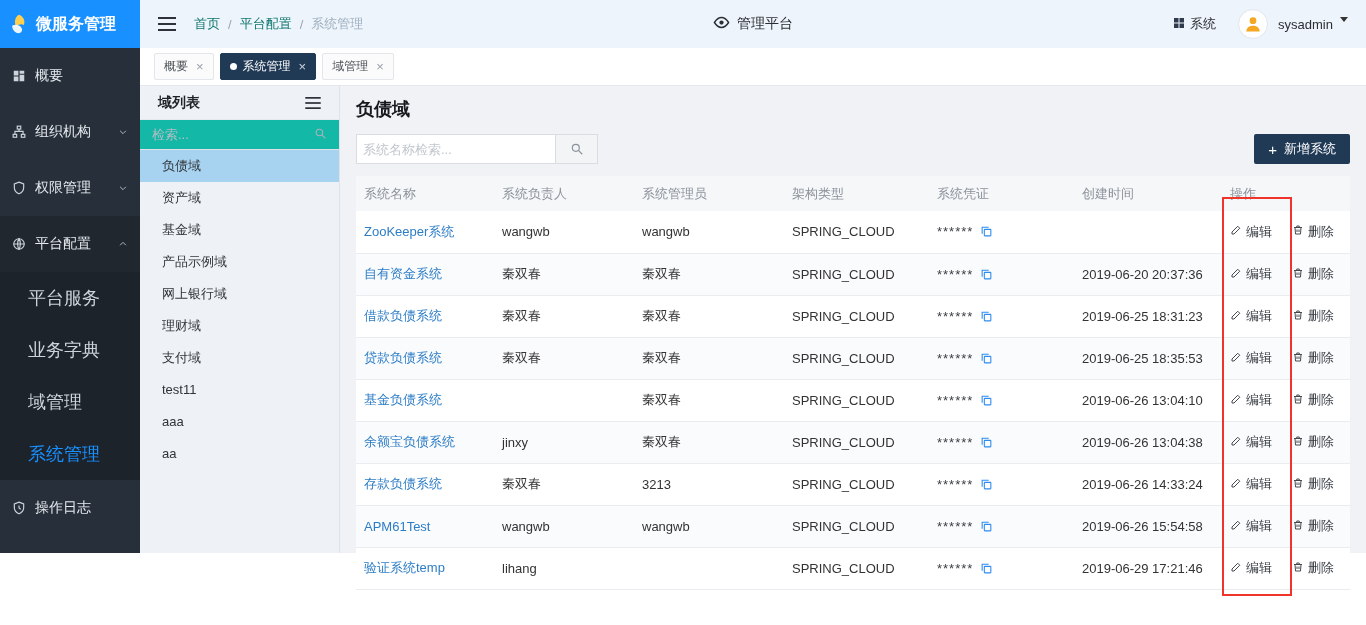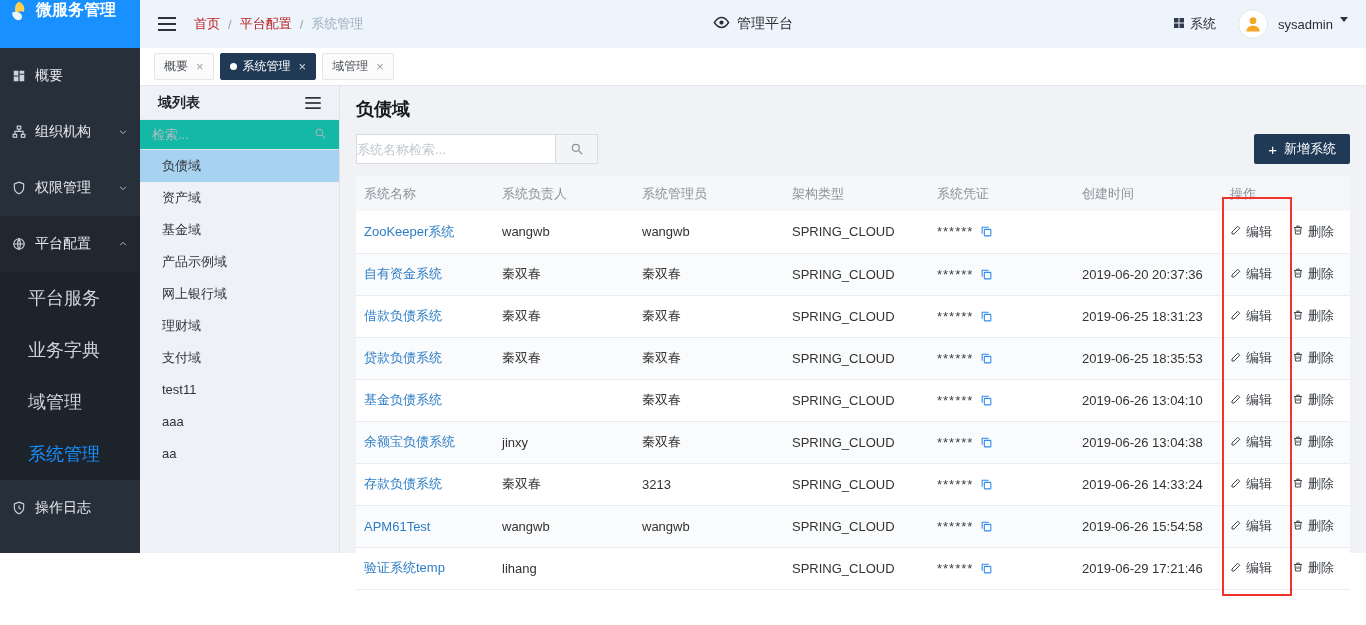--- a/index.html
+++ b/index.html
@@ -5,26 +5,26 @@
   * { margin:0; padding:0; box-sizing:border-box; }
   html,body { width:1366px; height:625px; }
   body {
     position:relative; overflow:hidden; background:#fff; color:#333;
     font-family:"Liberation Sans","DejaVu Sans",sans-serif; font-size:13px;
   }
 
   
   .topbar { height:48px; display:flex; background:#edf4fb; }
   .logo { width:140px; flex-shrink:0; background:var(--brand-blue,#1890ff); color:#fff;
-    display:flex; gap:6px; padding:0 8px; font-size:16px; font-weight:bold; }
+    display:flex; align-items:center; gap:6px; padding:0 8px; font-size:16px; font-weight:bold; }
   .logo-icon { display:flex; }
   .topbar-rest { flex:1; display:flex; align-items:center; padding:0 18px; position:relative; }
   .hamburger { margin-right:18px; cursor:pointer; display:flex; }
   .breadcrumb { display:flex; align-items:center; gap:8px; }
-  .crumb { cursor:pointer; color:#b91c1c; }
+  .crumb { cursor:pointer; color:#0f766e; }
   .crumb-sep { color:#9aa5b1; }
   .crumb-last { color:#9fb0c0; }
   .platform-title { position:absolute; left:50%; transform:translateX(-50%);
     display:flex; align-items:center; gap:7px; font-size:14px; color:#2b2f33; }
   .topbar-right { margin-left:auto; display:flex; align-items:center; }
   .sys-switcher { display:flex; align-items:center; gap:5px; cursor:pointer; color:#2b2f33; }
   .avatar { width:30px; height:30px; border-radius:50%; background:#fff; border:1px solid #e0e6ec;
     display:flex; align-items:center; justify-content:center; margin:0 10px 0 22px; cursor:pointer; overflow:hidden; }
   .user-menu { display:flex; gap:7px; cursor:pointer; color:#2b2f33; }
   .caret-down { width:0; height:0; border-left:4px solid transparent; border-right:4px solid transparent; border-top:5px solid #333; }
@@ -72,21 +72,21 @@
   .domain-list { flex:1; overflow:hidden; }
   .domain-item { height:32px; line-height:32px; padding-left:22px; font-size:13px; color:#2f3439; cursor:pointer; }
   .domain-item.selected { background:var(--selected-item-bg,#a8d3f0); }
 
   
   .main { flex:1; background:#f0f2f5; padding:0 16px; min-width:0; display:flex; flex-direction:column; }
   .page-title { font-size:18px; font-weight:bold; color:#16191d; margin:11px 0 13px; }
   .toolbar { display:flex; align-items:center; justify-content:space-between; margin-bottom:12px; }
   .search-group { display:flex; }
   .search-group input { width:200px; height:30px; background:#fff; border:1px solid #d9dde2;
-    padding:0 0; font-size:13px; outline:none; font-family:inherit; }
+    padding:0 6px; font-size:13px; outline:none; font-family:inherit; }
   .search-group input::placeholder { color:#c0c6cd; }
   .search-btn { width:42px; height:30px; background:#f2f4f6; border:1px solid #d9dde2; border-left:none;
     display:flex; align-items:center; justify-content:center; cursor:pointer; }
   .add-btn { height:30px; background:var(--navy,#203a56); color:#fff; border:none; border-radius:2px;
     padding:0 14px; font-size:13px; display:flex; align-items:center; gap:7px; cursor:pointer; font-family:inherit; }
   .add-btn .plus { font-size:15px; line-height:1; }
 
   .table-card { background:#fff; flex:1; }
   table.sys-table { width:100%; border-collapse:collapse; table-layout:fixed; font-size:13px; }
   .sys-table thead th { height:35px; background:#f6f7f9; color:#8b929b; font-weight:normal;

